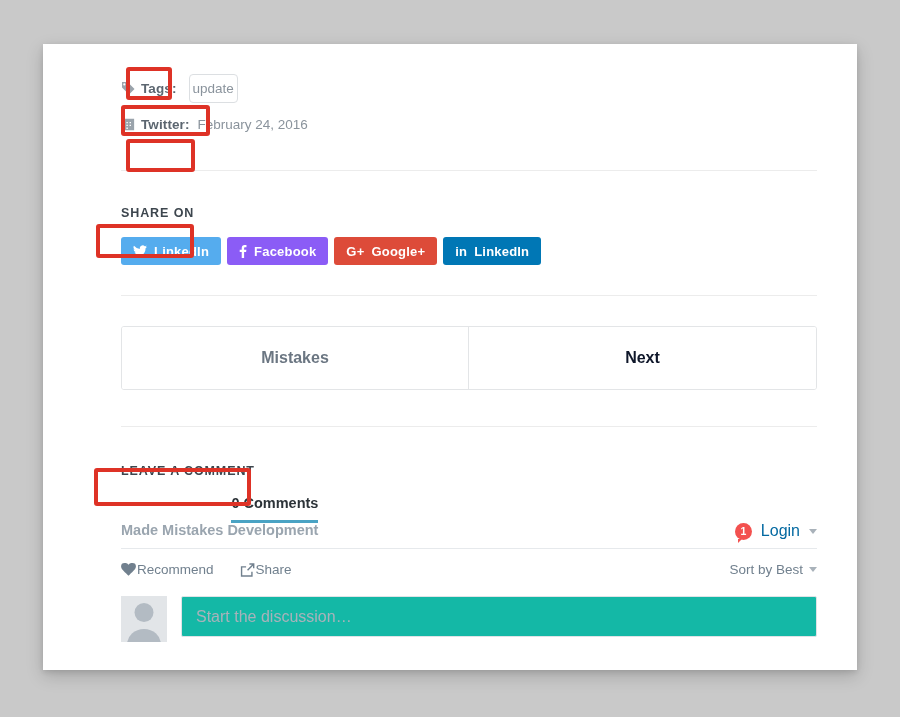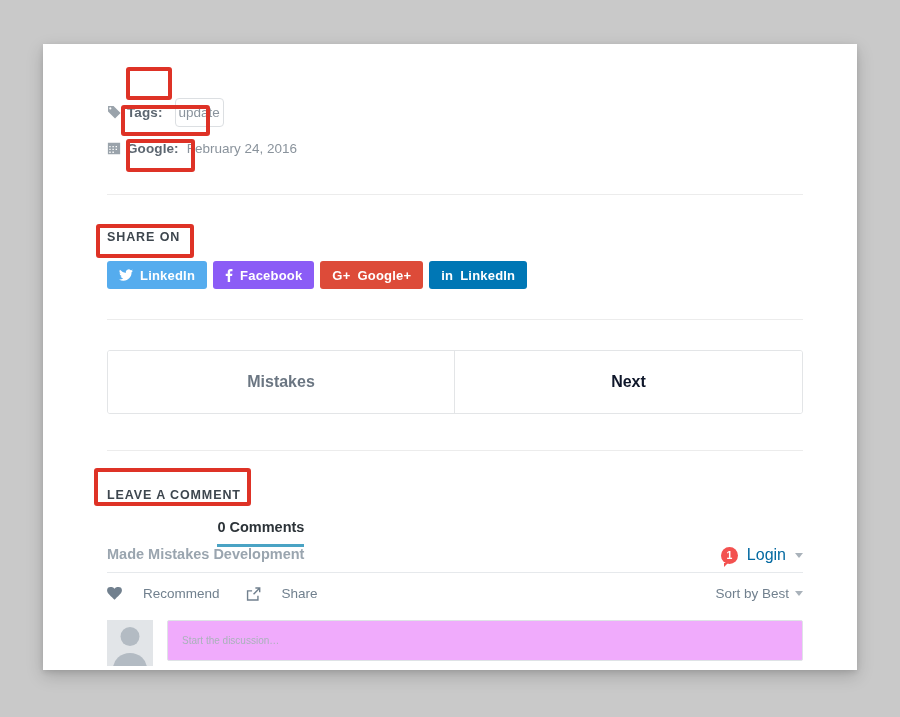--- a/index.html
+++ b/index.html
@@ -21,24 +21,23 @@
     left: 43px;
     top: 44px;
     width: 814px;
     height: 626px;
     background: #ffffff;
     box-shadow: 0 6px 16px rgba(0,0,0,0.18), 0 2px 5px rgba(0,0,0,0.10);
   }
 
   .content {
     position: absolute;
-    left: 64px;
+    left: 78px;
     top: 0;
     width: 696px;
-    margin-top: 24px;
   }
 
   
   .meta-block { padding-top: 26px; }
 
   .meta-row {
     display: flex;
     align-items: center;
     height: 36px;
     position: relative;
@@ -244,21 +243,21 @@
   .disqus-actions-row {
     display: flex;
     align-items: center;
     justify-content: space-between;
     height: 41px;
   }
   .disqus-actions-left { display: flex; align-items: center; gap: 26px; }
   .action {
     display: flex;
     align-items: center;
-    gap: 21px;
+    gap: 1px;
     font-size: 13.5px;
     color: #71808e;
     cursor: pointer;
     white-space: nowrap;
   }
   .action svg { display: block; fill: #71808e; }
   .sort-control {
     display: flex;
     align-items: center;
     gap: 6px;
@@ -298,24 +297,24 @@
     transform: translateX(-50%);
     width: 34px; height: 26px;
     border-radius: 50% 50% 0 0 / 60% 60% 0 0;
     background: #b3bbc3;
   }
   .comment-input {
     flex: 1 1 auto;
     height: 41px;
     border: 1px solid #dfe3e6;
     border-radius: 2px;
-    background: #f0abfc;
+    background: #14b8a6;
     padding: 0 14px;
     font-family: "Liberation Sans", sans-serif;
-    font-size: 10px;
+    font-size: 16px;
     color: #4a545e;
     outline: none;
   }
   .comment-input::placeholder { color: #a9b2ba; }
 
   
   .annot {
     position: absolute;
     border: 4px solid #de3226;
     border-radius: 3px;
@@ -346,21 +345,21 @@
         <span class="pill">update</span>
       </div>
 
 
       <div class="meta-row">
         <span class="meta-icon">
           <svg width="14" height="14" viewBox="0 0 16 16" fill="currentColor">
             <path d="M1 2h14v13H1V2zm1.6 3.6v1.6h1.6V5.6H2.6zm3.6 0v1.6h1.6V5.6H6.2zm3.6 0v1.6h1.6V5.6H9.8zm-7.2 3.2v1.6h1.6V8.8H2.6zm3.6 0v1.6h1.6V8.8H6.2zm3.6 0v1.6h1.6V8.8H9.8zM2.6 12v1.6h1.6V12H2.6zm3.6 0v1.6h1.6V12H6.2z"></path>
           </svg>
         </span>
-        <span class="meta-label">Google:</span>
+        <span class="meta-label">Twitter:</span>
         <span class="meta-date">February 24, 2016</span>
       </div>
 
     </div>
 
     <hr class="divider div-1">
 
     <div class="share-section">
       <div class="section-heading">SHARE ON</div>
 

